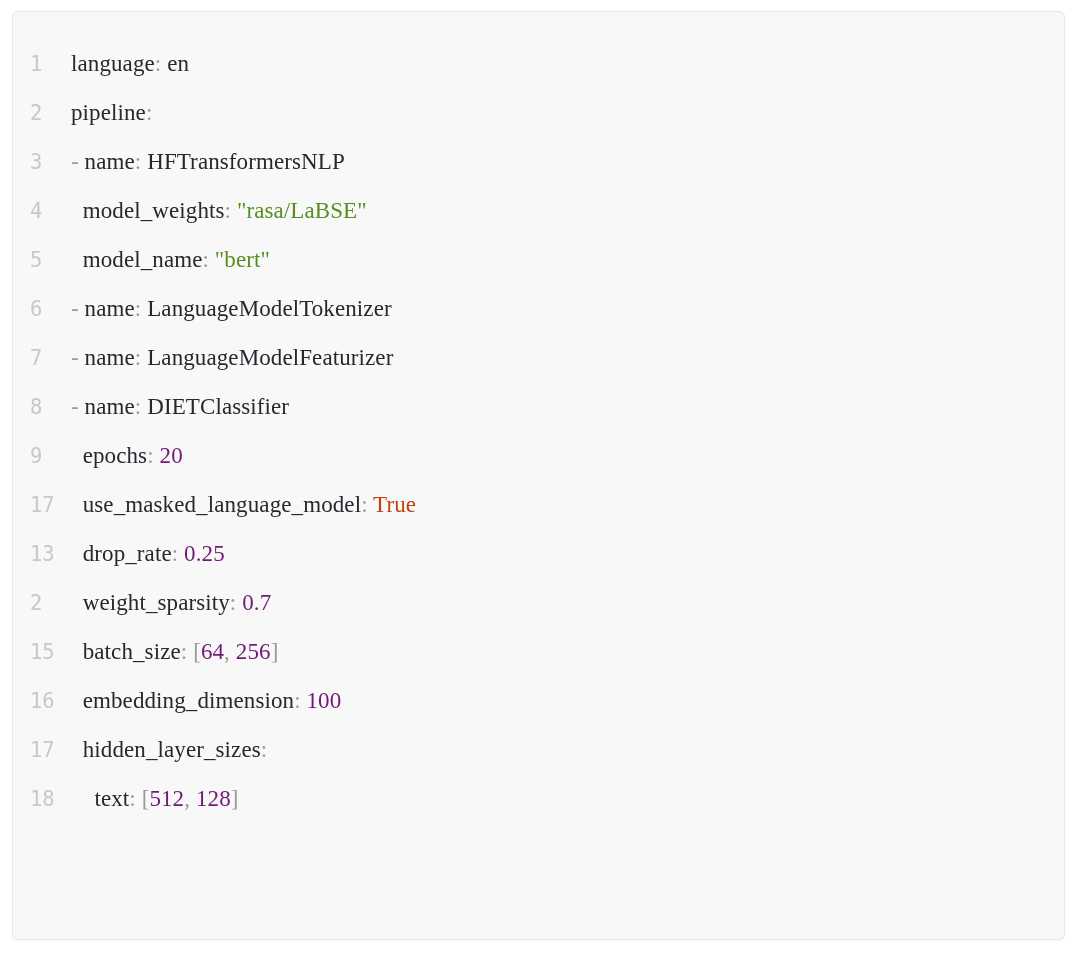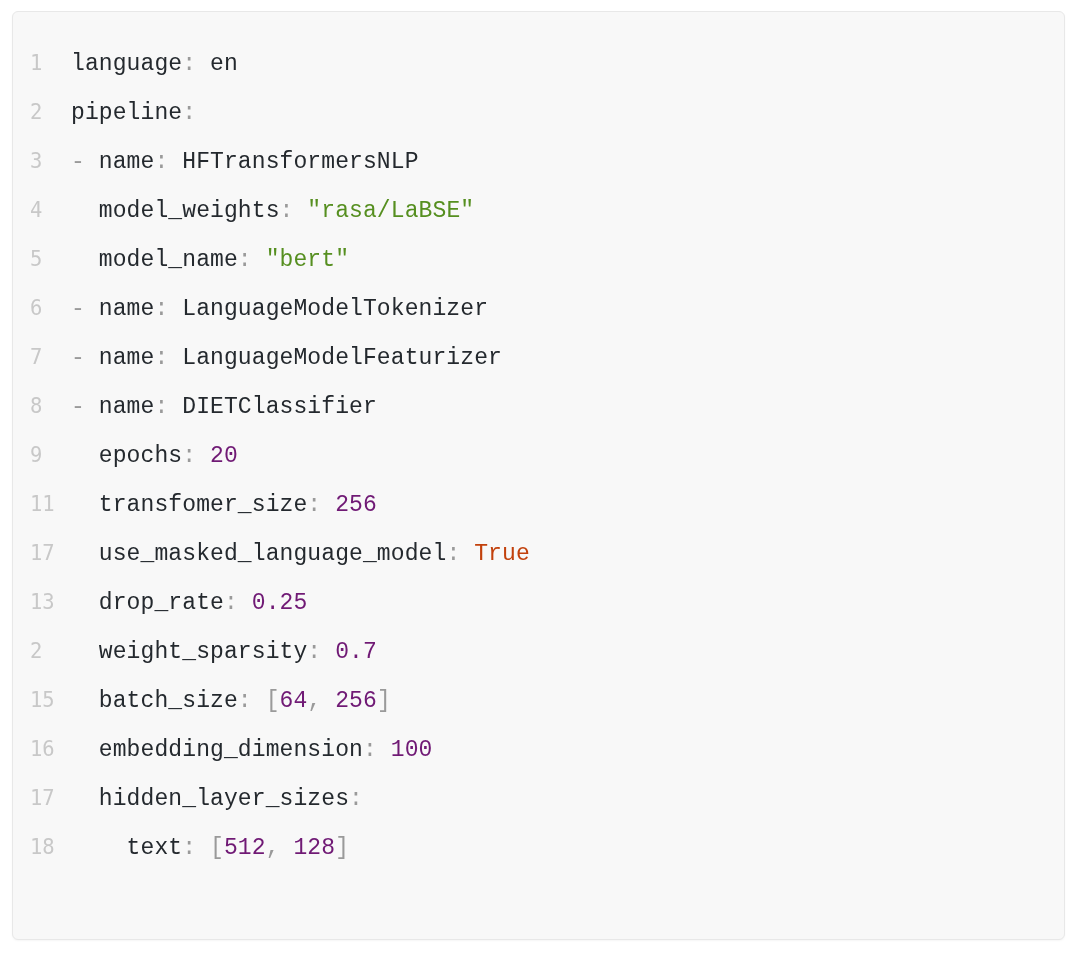--- a/index.html
+++ b/index.html
@@ -50,21 +50,21 @@
     box-sizing: border-box;
     color: #c8c8c8;
     font-family: "DejaVu Sans Mono", monospace;
     font-size: 20.5px;
     text-align: left;
     user-select: none;
   }
 
   .line-content {
     flex: 1 1 auto;
-    font-family: Liberation Mono, monospace;
+    font-family: Liberation Serif, serif;
     font-size: 23px;
     color: #24292e;
     letter-spacing: 0.1px;
   }
 
   .tok-indent   { color: transparent; }
   .tok-dash     { color: #9a9a9a; }
   .tok-key      { color: #24292e; }
   .tok-punct    { color: #9a9a9a; }
   .tok-plain    { color: #24292e; }
@@ -80,21 +80,20 @@
   <div id="code-lines">
       <div class="code-line"><span class="line-number">1</span><span class="line-content"><span class="tok-key">language</span><span class="tok-punct">:</span><span class="tok-plain"> en</span></span></div>
       <div class="code-line"><span class="line-number">2</span><span class="line-content"><span class="tok-key">pipeline</span><span class="tok-punct">:</span></span></div>
       <div class="code-line"><span class="line-number">3</span><span class="line-content"><span class="tok-dash">- </span><span class="tok-key">name</span><span class="tok-punct">:</span><span class="tok-plain"> HFTransformersNLP</span></span></div>
       <div class="code-line"><span class="line-number">4</span><span class="line-content"><span class="tok-indent">  </span><span class="tok-key">model_weights</span><span class="tok-punct">:</span><span class="tok-plain"> </span><span class="tok-string">"rasa/LaBSE"</span></span></div>
       <div class="code-line"><span class="line-number">5</span><span class="line-content"><span class="tok-indent">  </span><span class="tok-key">model_name</span><span class="tok-punct">:</span><span class="tok-plain"> </span><span class="tok-string">"bert"</span></span></div>
       <div class="code-line"><span class="line-number">6</span><span class="line-content"><span class="tok-dash">- </span><span class="tok-key">name</span><span class="tok-punct">:</span><span class="tok-plain"> LanguageModelTokenizer</span></span></div>
       <div class="code-line"><span class="line-number">7</span><span class="line-content"><span class="tok-dash">- </span><span class="tok-key">name</span><span class="tok-punct">:</span><span class="tok-plain"> LanguageModelFeaturizer</span></span></div>
       <div class="code-line"><span class="line-number">8</span><span class="line-content"><span class="tok-dash">- </span><span class="tok-key">name</span><span class="tok-punct">:</span><span class="tok-plain"> DIETClassifier</span></span></div>
       <div class="code-line"><span class="line-number">9</span><span class="line-content"><span class="tok-indent">  </span><span class="tok-key">epochs</span><span class="tok-punct">:</span><span class="tok-plain"> </span><span class="tok-number">20</span></span></div>
-      <div class="code-line"><span class="line-number">11</span><span class="line-content"><span class="tok-indent">  </span><span class="tok-key">transfomer_size</span><span class="tok-punct">:</span><span class="tok-plain"> </span><span class="tok-number">256</span></span></div>
       <div class="code-line"><span class="line-number">17</span><span class="line-content"><span class="tok-indent">  </span><span class="tok-key">use_masked_language_model</span><span class="tok-punct">:</span><span class="tok-plain"> </span><span class="tok-bool">True</span></span></div>
       <div class="code-line"><span class="line-number">13</span><span class="line-content"><span class="tok-indent">  </span><span class="tok-key">drop_rate</span><span class="tok-punct">:</span><span class="tok-plain"> </span><span class="tok-number">0.25</span></span></div>
       <div class="code-line"><span class="line-number">2</span><span class="line-content"><span class="tok-indent">  </span><span class="tok-key">weight_sparsity</span><span class="tok-punct">:</span><span class="tok-plain"> </span><span class="tok-number">0.7</span></span></div>
       <div class="code-line"><span class="line-number">15</span><span class="line-content"><span class="tok-indent">  </span><span class="tok-key">batch_size</span><span class="tok-punct">:</span><span class="tok-plain"> </span><span class="tok-bracket">[</span><span class="tok-number">64</span><span class="tok-bracket">, </span><span class="tok-number">256</span><span class="tok-bracket">]</span></span></div>
       <div class="code-line"><span class="line-number">16</span><span class="line-content"><span class="tok-indent">  </span><span class="tok-key">embedding_dimension</span><span class="tok-punct">:</span><span class="tok-plain"> </span><span class="tok-number">100</span></span></div>
       <div class="code-line"><span class="line-number">17</span><span class="line-content"><span class="tok-indent">  </span><span class="tok-key">hidden_layer_sizes</span><span class="tok-punct">:</span></span></div>
       <div class="code-line"><span class="line-number">18</span><span class="line-content"><span class="tok-indent">    </span><span class="tok-key">text</span><span class="tok-punct">:</span><span class="tok-plain"> </span><span class="tok-bracket">[</span><span class="tok-number">512</span><span class="tok-bracket">, </span><span class="tok-number">128</span><span class="tok-bracket">]</span></span></div>
     </div>
 </div>
 

